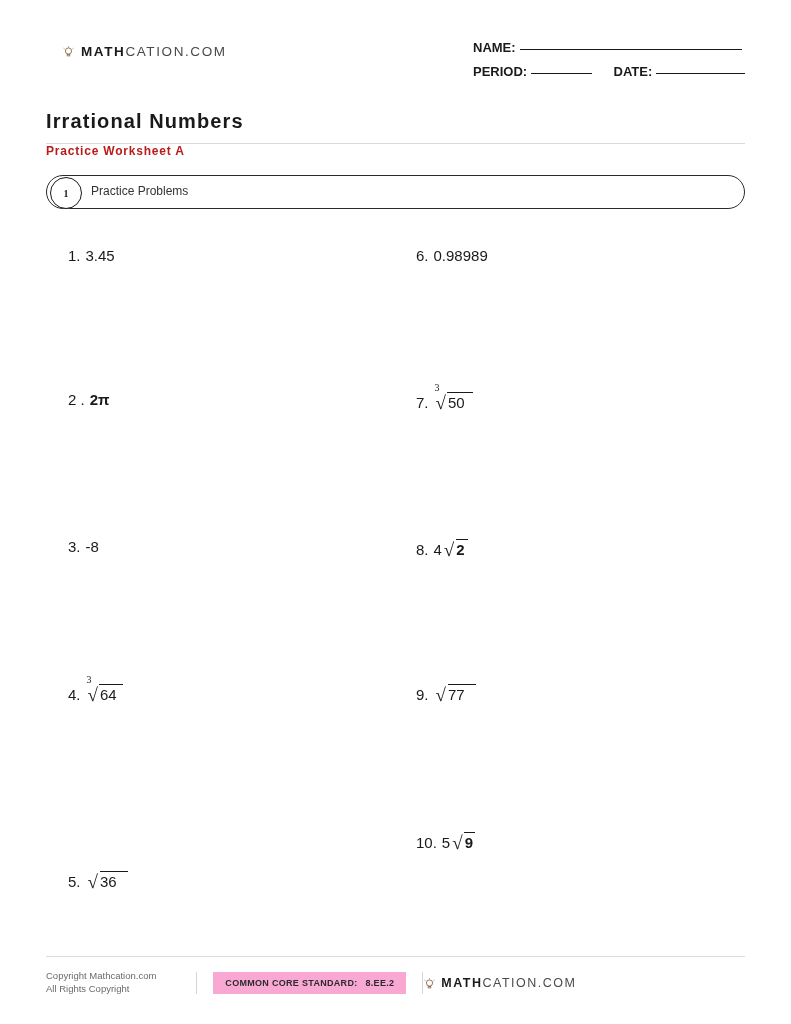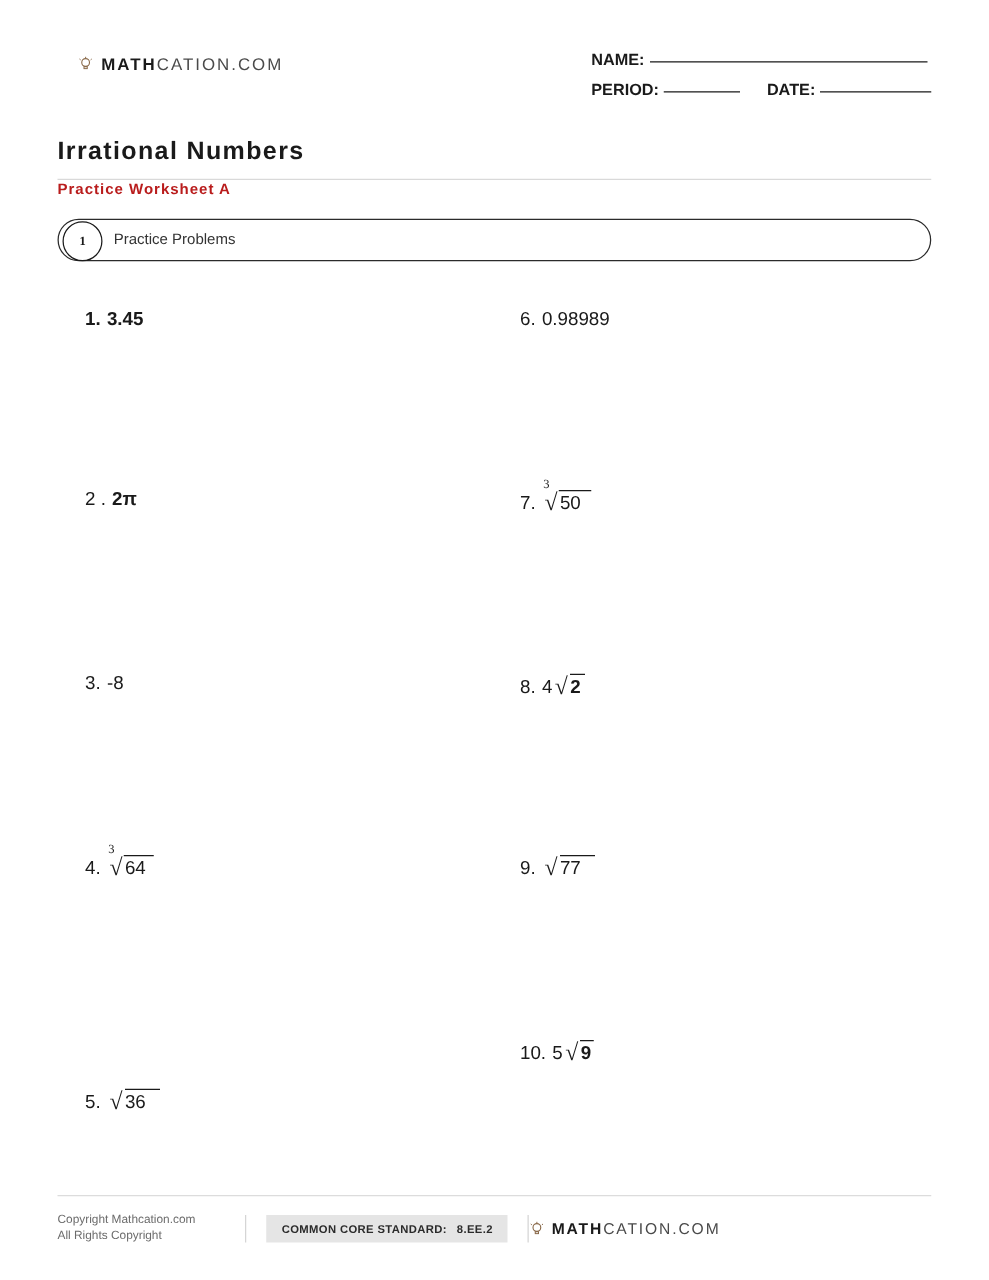--- a/index.html
+++ b/index.html
@@ -215,21 +215,21 @@
   .ccs {
     display: flex;
     align-items: center;
     gap: 0;
     border-left: 1px solid #d5d5d5;
     border-right: 1px solid #d5d5d5;
     padding: 0 16px;
     margin-left: 40px;
   }
   .ccs-box {
-    background: #e5e5e5;
+    background: #f9a8d4;
     padding: 6px 12px;
     font-size: 9px;
     font-weight: bold;
     letter-spacing: 0.3px;
     color: #2b2b2b;
     display: flex;
     gap: 8px;
   }
   .ccs-box .code { font-weight: bold; }
   .footer-brand {
@@ -280,21 +280,21 @@
 
   <div class="pill-wrap">
     <div class="pill"></div>
     <div class="pill-num">1</div>
     <div class="pill-label">Practice Problems</div>
   </div>
 
 
   <div class="problems">
 
-    <div class="prob" style="left:22px; top:14px;font-weight:bold;">
+    <div class="prob" style="left:22px; top:14px;">
       <span class="num">1.</span><span>3.45</span>
     </div>
 
     <div class="prob" style="left:22px; top:158px;">
       <span class="num">2 .</span><span class="boldnum">2π</span>
     </div>
 
     <div class="prob" style="left:22px; top:305px;">
       <span class="num">3.</span><span>-8</span>
     </div>

